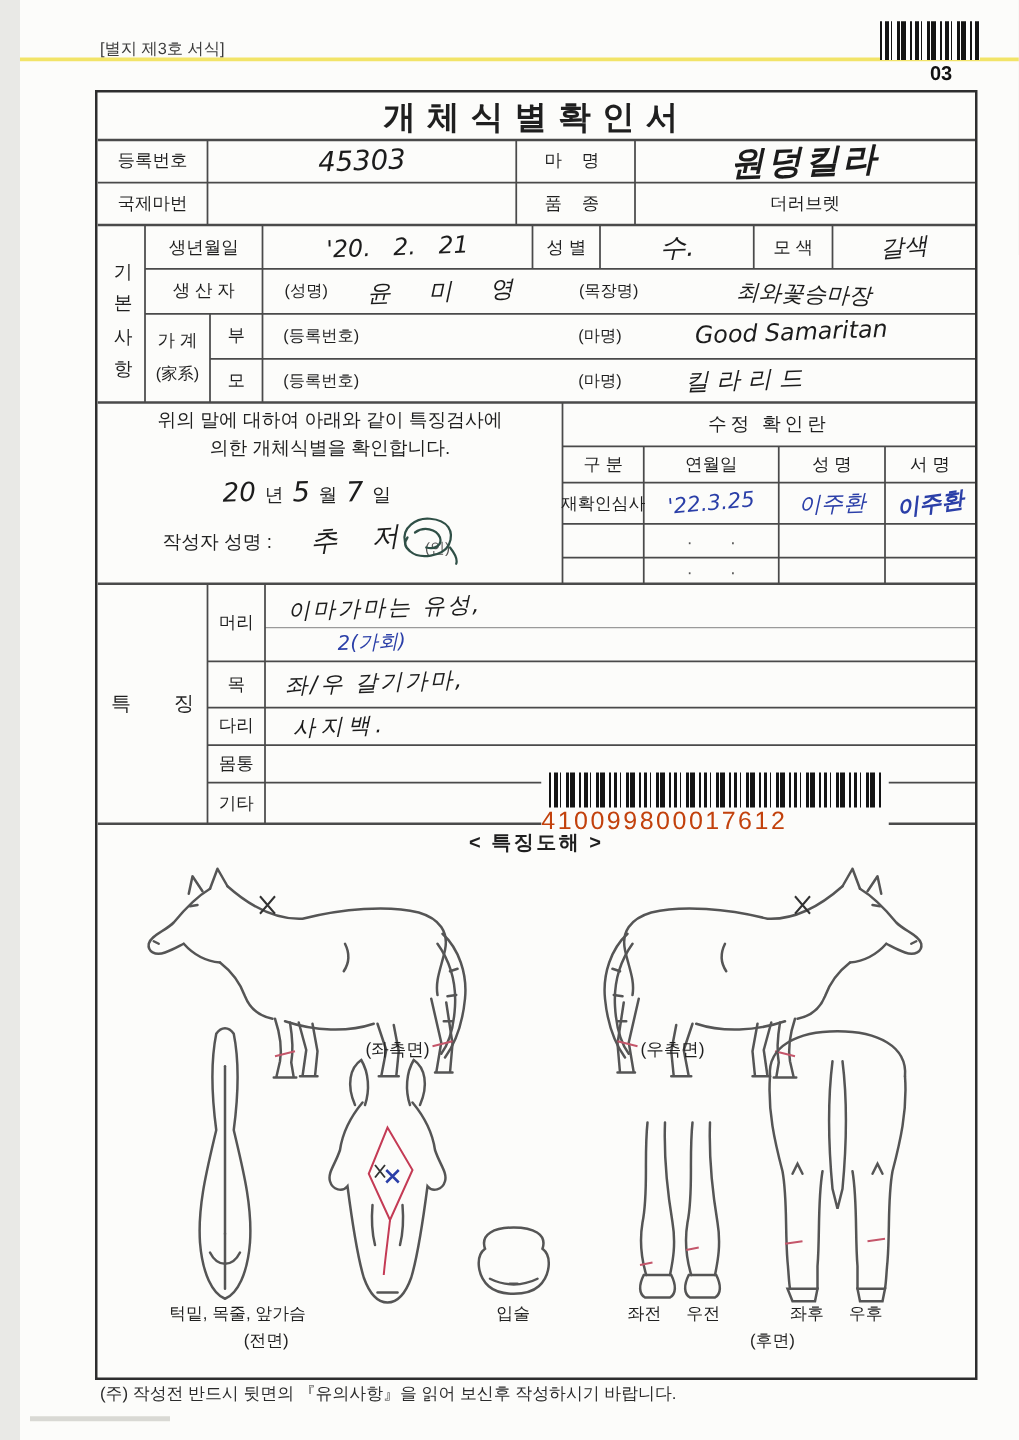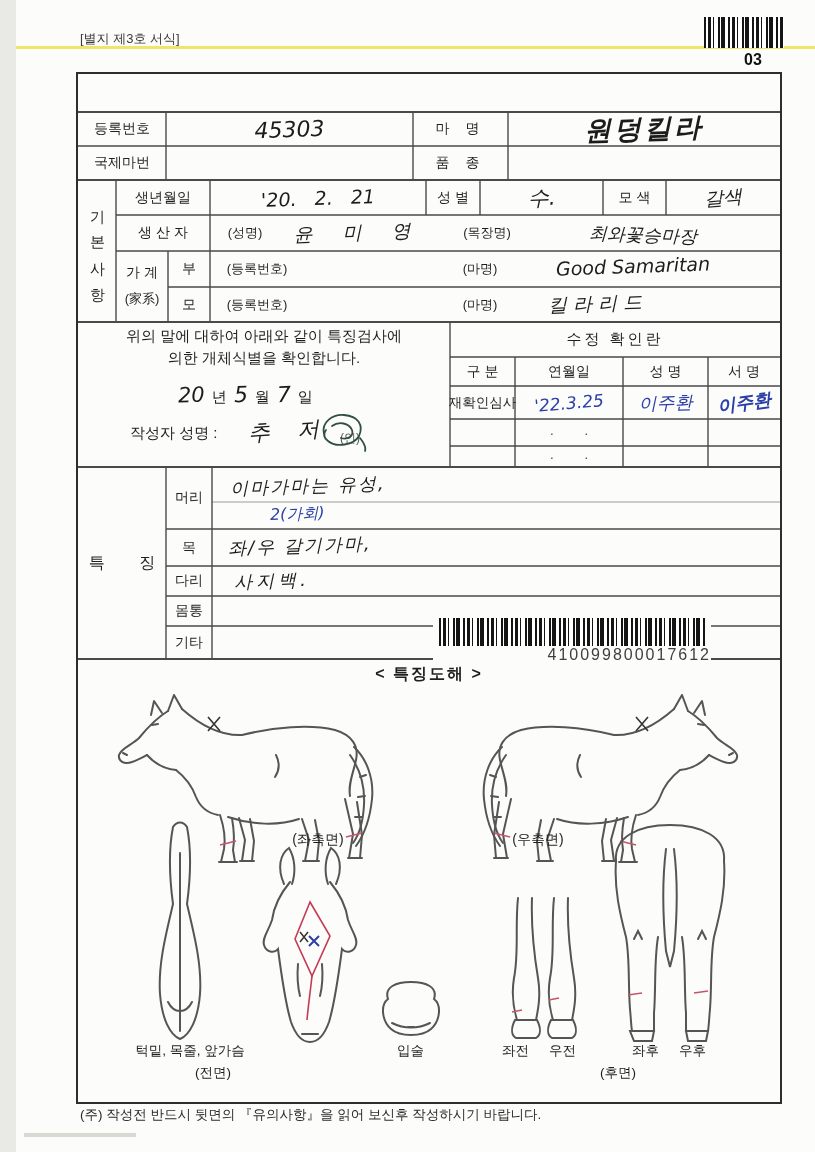--- a/index.html
+++ b/index.html
@@ -67,28 +67,30 @@
         <line x1="588" y1="106" x2="588" y2="141"></line>
         <line x1="372" y1="248" x2="372" y2="393"></line>
         <line x1="437" y1="283" x2="437" y2="393"></line>
         <line x1="545" y1="283" x2="545" y2="393"></line>
         <line x1="630" y1="283" x2="630" y2="393"></line>
         <line x1="88" y1="393" x2="88" y2="585"></line>
         <line x1="134" y1="393" x2="134" y2="585"></line>
       </g>
     </svg>
 
+    <div class="lbl" style="left:0;top:0;width:702px;height:38px;font-size:26px;font-weight:bold;letter-spacing:9px;">개체식별확인서</div>
 
     <div class="lbl" style="left:0;top:38px;width:88px;height:34px;">등록번호</div>
     <div class="lbl hw" style="left:88px;top:38px;width:247px;height:34px;font-size:22px;">45303</div>
     <div class="lbl" style="left:335px;top:38px;width:95px;height:34px;letter-spacing:6px;">마 명</div>
     <div class="lbl hw" style="left:430px;top:38px;width:272px;height:34px;font-size:27px;font-weight:bold;letter-spacing:3px;">원덩킬라</div>
     <div class="lbl" style="left:0;top:72px;width:88px;height:34px;">국제마번</div>
     <div class="lbl" style="left:88px;top:72px;width:247px;height:34px;"></div>
     <div class="lbl" style="left:335px;top:72px;width:95px;height:34px;letter-spacing:6px;">품 종</div>
+    <div class="lbl" style="left:430px;top:72px;width:272px;height:34px;">더러브렛</div>
 
     <div class="lbl vert" style="left:0;top:106px;width:38px;height:142px;font-size:15px;">기본사항</div>
     <div class="lbl" style="left:38px;top:106px;width:94px;height:35px;">생년월일</div>
     <div class="lbl hw" style="left:132px;top:106px;width:216px;height:35px;font-size:19px;word-spacing:12px;">'20. 2. 21</div>
     <div class="lbl" style="left:348px;top:106px;width:54px;height:35px;">성 별</div>
     <div class="lbl hw" style="left:402px;top:106px;width:123px;height:35px;font-size:21px;">수.</div>
     <div class="lbl" style="left:525px;top:106px;width:63px;height:35px;">모 색</div>
     <div class="lbl hw" style="left:588px;top:106px;width:114px;height:35px;font-size:19px;transform:rotate(-5deg);">갈색</div>
 
     <div class="lbl" style="left:38px;top:141px;width:94px;height:36px;">생 산 자</div>
@@ -151,21 +153,21 @@
 
     <div class="abs hw" style="left:152px;top:400px;font-size:18px;letter-spacing:2px;">이마가마는 유성,</div>
     <div class="abs hw hw-blue" style="left:192px;top:430px;font-size:16px;">2(가회)</div>
     <div class="abs hw" style="left:150px;top:460px;font-size:18px;letter-spacing:2px;">좌/우 갈기가마,</div>
     <div class="abs hw" style="left:156px;top:495px;font-size:18px;letter-spacing:4px;">사지백.</div>
     <div class="abs hw" style="left:156px;top:527px;font-size:16px;"></div>
     <div class="abs hw" style="left:156px;top:557px;font-size:16px;"></div>
 
     <div class="abs" style="left:355px;top:542px;width:278px;height:50px;background:#fcfcfa;">
       <div class="barcode" style="margin:2px auto 0;width:266px;height:28px;"></div>
-      <div style="text-align:right;font-size:16px;letter-spacing:2px;color:#404040;">410099800017612</div>
+      <div style="text-align:left;font-size:20px;letter-spacing:2px;color:#c2410c;">410099800017612</div>
     </div>
 
     <div class="lbl" style="left:0;top:589px;width:702px;height:22px;font-size:16px;font-weight:bold;letter-spacing:2px;">&lt; 특징도해 &gt;</div>
 
     <svg class="abs" style="left:30px;top:613px;" width="310" height="180" viewBox="0 0 310 180">
       <g stroke="#555" stroke-width="2" fill="none" stroke-linecap="round" stroke-linejoin="round">
         <path d="M60,24 L66,8 L74,22"></path>
         <path d="M54,26 L46,14 L43,28"></path>
         <path d="M60,24 C50,30 40,40 31,51 C24,58 13,61 11,68 C10,74 16,78 24,75 C30,73 35,70 39,68"></path>
         <path d="M39,68 C47,77 57,82 68,83"></path>

